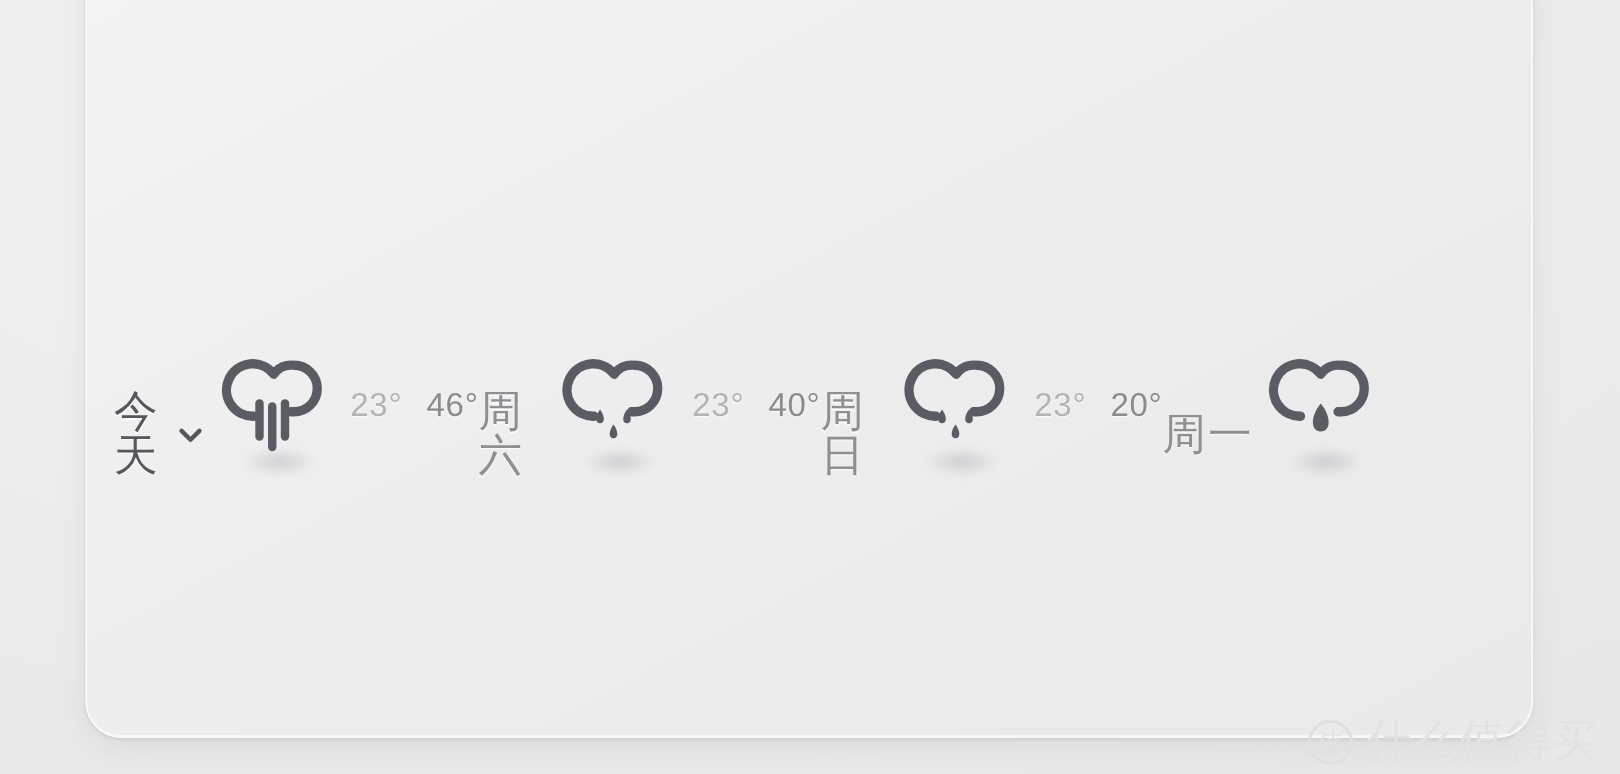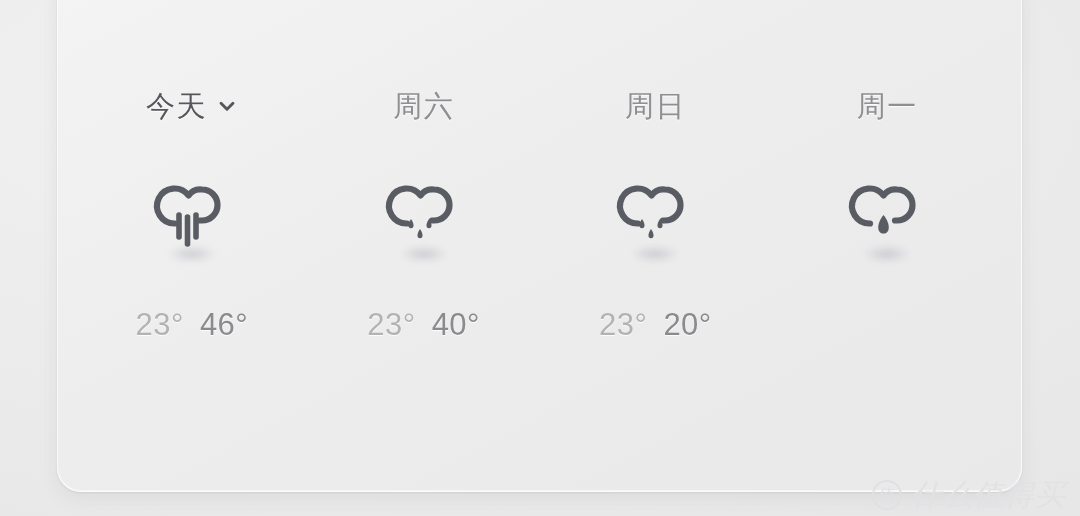--- a/index.html
+++ b/index.html
@@ -50,21 +50,20 @@
     display: flex;
     align-items: stretch;
     padding: 0 18px;
     box-sizing: border-box;
   }
 
   .day-col {
     flex: 1 1 0;
     position: relative;
     display: flex;
-    flex-direction: column;
     align-items: center;
   }
 
   
   .day-head {
     margin-top: 88px;
     height: 34px;
     display: flex;
     align-items: center;
     justify-content: center;
@@ -120,21 +119,21 @@
 
   
   .temps {
     margin-top: 48px;
     display: flex;
     align-items: baseline;
     gap: 16px;
     user-select: none;
   }
   .temp {
-    font-size: 31px;
+    font-size: 22px;
     line-height: 1;
     letter-spacing: 0.5px;
     text-shadow: 0 1px 1px rgba(255,255,255,0.9);
   }
   .temp-low  { color: #b3b3b6; }
   .temp-high { color: #8b8b8f; }
 
   
   .watermark {
     position: absolute;
@@ -156,21 +155,20 @@
     display: flex;
     align-items: center;
     justify-content: center;
     box-sizing: border-box;
   }
   .wm-text {
     font-size: 30px;
     line-height: 1;
     letter-spacing: 1px;
     color: #e2e2e4;
-    font-style: italic;
   }
 </style>
 </head>
 <body>
 
 <div class="screen">
 
   <div class="forecast-card">
     <div class="card-inner">
 

